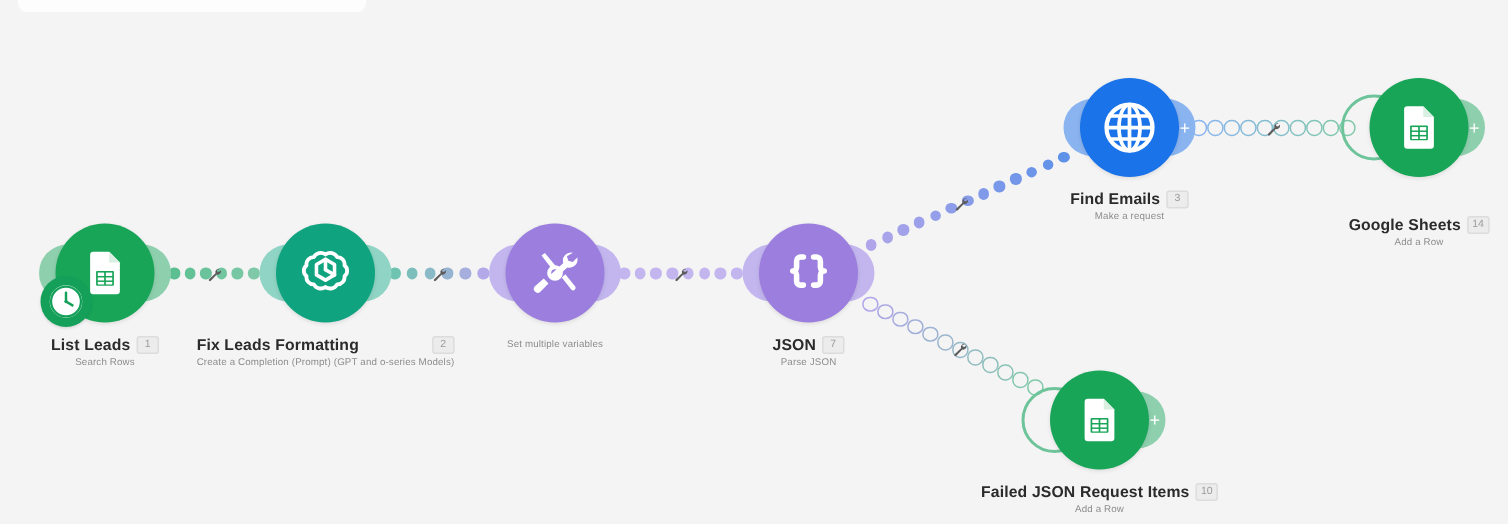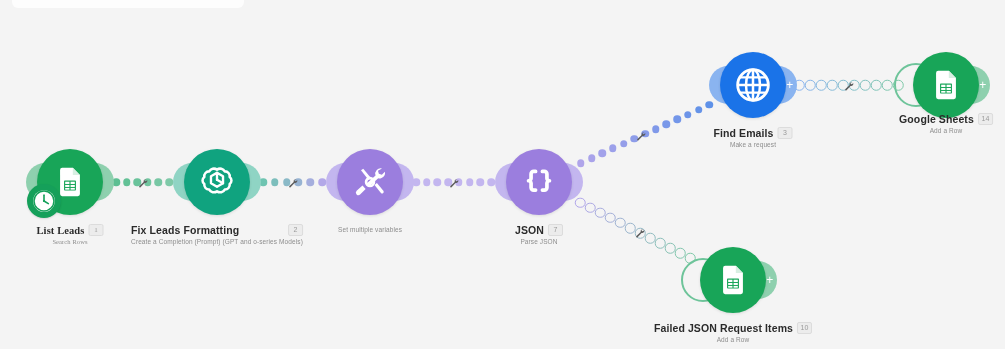--- a/index.html
+++ b/index.html
@@ -254,21 +254,21 @@
     </div>
     <div class="clock-badge" style="left:-43px; top:2px;">
       <svg class="icon-svg" width="26" height="26" viewBox="0 0 24 24">
         <circle cx="12" cy="12" r="10" fill="#ffffff"></circle>
         <circle cx="12" cy="12" r="9.2" fill="none" stroke="#15a05a" stroke-width="1.4"></circle>
         <line x1="12" y1="12" x2="12" y2="6.6" stroke="#15a05a" stroke-width="1.5" stroke-linecap="round"></line>
         <line x1="12" y1="12" x2="16" y2="14.4" stroke="#15a05a" stroke-width="1.5" stroke-linecap="round"></line>
         <circle cx="12" cy="12" r="1" fill="#15a05a"></circle>
       </svg>
     </div>
-    <div class="label" style="top:42px;font-family:Liberation Serif, serif;">
+    <div class="label" style="top:42px;">
       <div class="title-row">
         <span class="title">List Leads</span>
         <span class="badge">1</span>
       </div>
       <div class="subtitle">Search Rows</div>
     </div>
   </div>
 
   <div class="node big" style="left:217px; top:182px;">
     <div class="socket left" style="left:-44px; background:#8fd4c4;"></div>
@@ -369,21 +369,21 @@
           <rect x="7.8" y="11" width="8.4" height="7" fill="#18a558" rx="0.5"></rect>
           <rect x="8.6" y="11.8" width="3" height="1.6" fill="#ffffff"></rect>
           <rect x="12.4" y="11.8" width="3" height="1.6" fill="#ffffff"></rect>
           <rect x="8.6" y="14.1" width="3" height="1.4" fill="#ffffff"></rect>
           <rect x="12.4" y="14.1" width="3" height="1.4" fill="#ffffff"></rect>
           <rect x="8.6" y="16.2" width="3" height="1.2" fill="#ffffff"></rect>
           <rect x="12.4" y="16.2" width="3" height="1.2" fill="#ffffff"></rect>
         </svg>
       </span>
     </div>
-    <div class="label" style="top:28px;">
+    <div class="label" style="top:59px;">
       <div class="title-row">
         <span class="title">Google Sheets</span>
         <span class="badge">14</span>
       </div>
       <div class="subtitle">Add a Row</div>
     </div>
   </div>
 
   <div class="node big" style="left:733px; top:280px;">
     <div class="ring" style="left:-52px;"></div>

